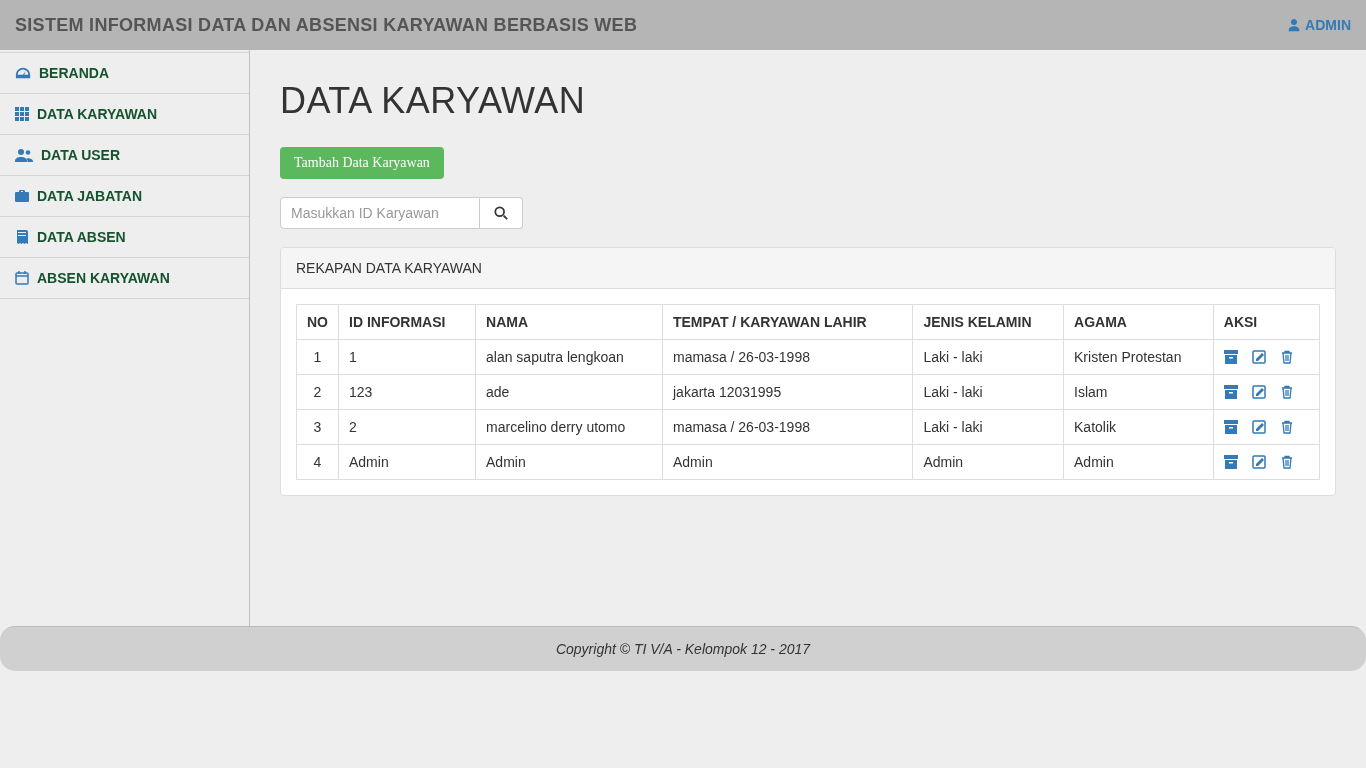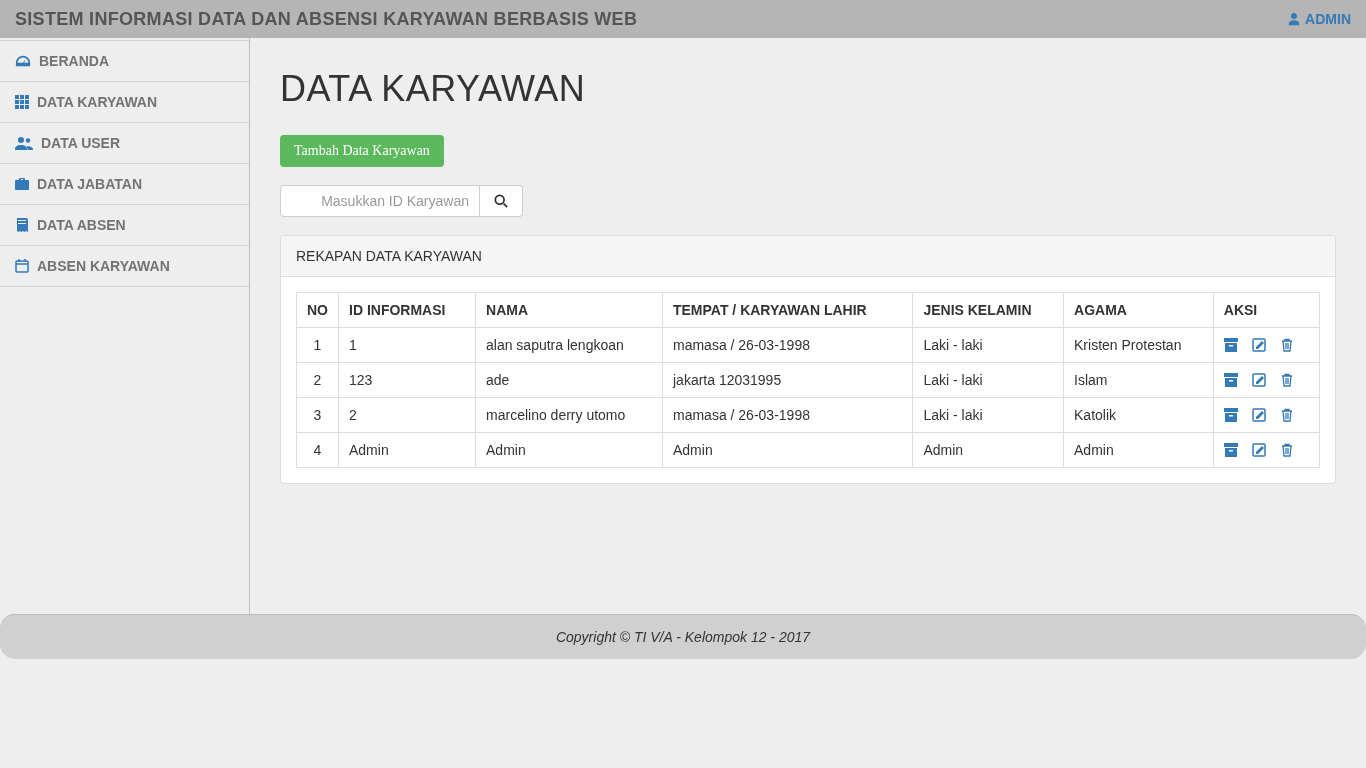--- a/index.html
+++ b/index.html
@@ -1,28 +1,28 @@
 <!DOCTYPE html>
 <html><head>
 <meta charset="utf-8">
 <style>
 * { box-sizing: border-box; margin: 0; padding: 0; }
 body { font-family: "Helvetica Neue", Helvetica, Arial, sans-serif; font-size: 14px; color: #333; background: #eeeeee; width: 1366px; height: 768px; overflow: hidden; }
-.topbar { height: 38px; background: #b5b5b5; display: flex; align-items: center; padding: 17px 15px; justify-content: space-between; }
+.topbar { height: 50px; background: #b5b5b5; display: flex; align-items: center; padding: 17px 15px; justify-content: space-between; }
 .topbar-title { color: #555; font-weight: bold; font-size: 18px; letter-spacing: 0.3px; }
 .topbar-user { color: #337ab7; font-weight: bold; font-size: 14px; cursor: pointer; display: flex; align-items: center; gap: 4px; }
 .layout { display: flex; height: 576px; }
 .sidebar { width: 250px; background: #eeeeee; border-right: 1px solid #c0c0c0; }
-.sidebar-item { display: flex; align-items: center; gap: 8px; padding: 12px 15px; font-weight: bold; color: #737373; border-bottom: 1px solid #d4d4d4; cursor: pointer; font-size: 14px; }
+.sidebar-item { display: flex; align-items: center; gap: 8px; padding: 12px 15px; font-weight: bold; color: #14532d; border-bottom: 1px solid #d4d4d4; cursor: pointer; font-size: 14px; }
 .sidebar-item:first-child { border-top: 1px solid #d4d4d4; margin-top: 2px;}
 .main { flex: 1; padding: 20px 30px; background: #eeeeee; overflow: auto; }
 .page-title { font-size: 36px; font-weight: 300; color: #333; margin: 10px 0 25px 0; letter-spacing: 0.5px; }
 .btn-success { background: #5cb85c; color: #fff; border: none; padding: 8px 14px; border-radius: 4px; font-size: 14px; cursor: pointer; font-family: Liberation Serif, serif; }
 .search-row { margin-top: 18px; display: flex; }
-.search-input { width: 200px; padding: 7px 10px; border: 1px solid #ccc; border-radius: 4px 0 0 4px; font-size: 14px; color: #555; background: #fff; text-align: right; }
+.search-input { width: 200px; padding: 7px 10px; border: 1px solid #ccc; border-radius: 4px 0 0 4px; font-size: 14px; color: #555; background: #fff; }
 .search-input::placeholder { color: #999; }
 .search-btn { border: 1px solid #ccc; border-left: none; background: #fff; padding: 7px 14px; border-radius: 0 4px 4px 0; cursor: pointer; display: flex; align-items: center; }
 .panel { margin-top: 18px; background: #fff; border: 1px solid #ddd; border-radius: 4px; }
 .panel-head { padding: 12px 15px; border-bottom: 1px solid #ddd; background: #f5f5f5; border-radius: 4px 4px 0 0; font-size: 14px; color: #333; }
 .panel-body { padding: 15px; }
 table { width: 100%; border-collapse: collapse; }
 th, td { border: 1px solid #ddd; padding: 9px 10px; text-align: left; font-size: 14px; margin-left: 14px; }
 th { font-weight: bold; white-space: nowrap; }
 td.no { text-align: center; width: 40px; }
 .actions { display: flex; gap: 14px; justify-content: flex-start; }

